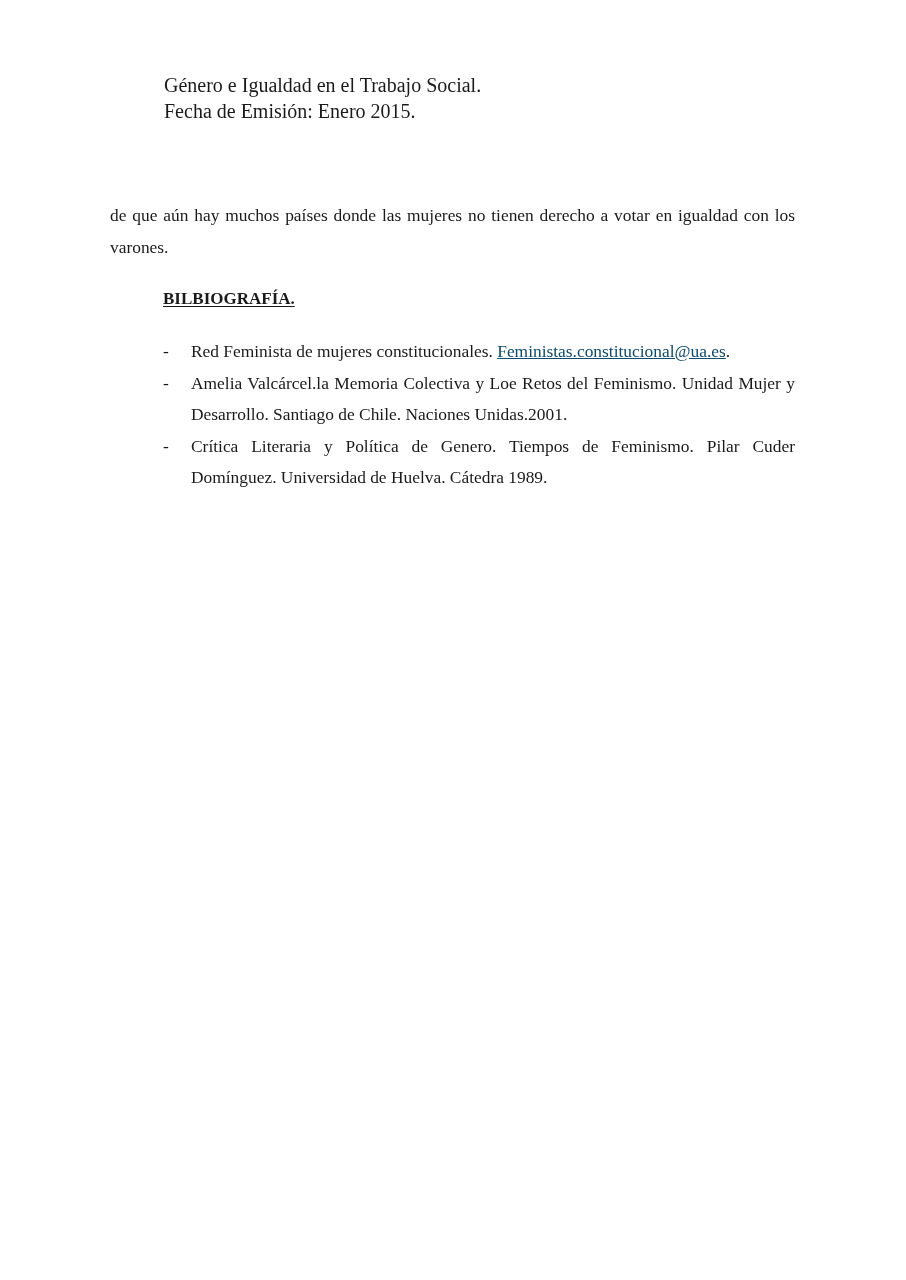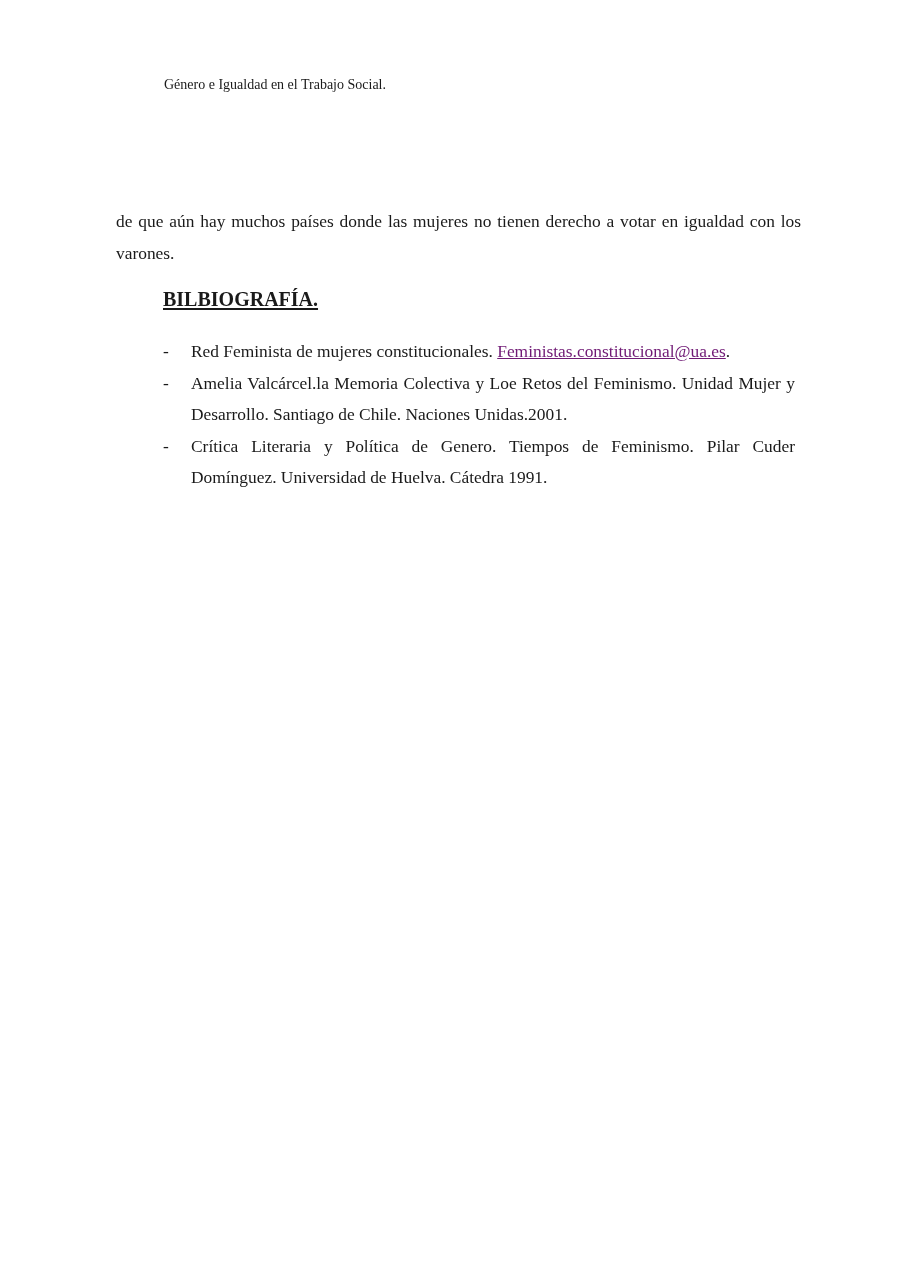--- a/index.html
+++ b/index.html
@@ -12,41 +12,41 @@
       height: 1280px;
       position: relative;
       overflow: hidden;
       font-family: "Liberation Serif", "DejaVu Serif", serif;
       color: #1a1a1a;
     }
     .header-block {
       position: absolute;
       left: 164px;
       top: 72px;
-      font-size: 14px;
+      font-size: 20px;
       line-height: 26.3px;
     }
     .header-line {
       white-space: nowrap;
     }
     .body-para {
       position: absolute;
       left: 110px;
       top: 200px;
       width: 685px;
       font-size: 17.4px;
       line-height: 31.5px;
       text-align: justify;
       text-align-last: left;
     }
     .bib-heading {
       position: absolute;
       left: 163px;
       top: 286px;
-      font-size: 20px;
+      font-size: 17px;
       font-weight: bold;
       text-decoration: underline;
       text-underline-offset: 2px;
       line-height: 26px;
     }
     .bib-list {
       position: absolute;
       left: 163px;
       top: 336px;
       width: 632px;
@@ -65,41 +65,42 @@
       position: absolute;
       left: 0;
       top: 0;
     }
     .bib-item .text {
       display: block;
       text-align: justify;
       text-align-last: left;
     }
     .link {
-      color: #701a75;
+      color: #0c4a6e;
       text-decoration: underline;
     }
   </style>
 </head>
 <body>
 
 <div class="header-block">
   <div class="header-line">Género e Igualdad en el Trabajo Social.</div>
+  <div class="header-line">Fecha de Emisión: Enero 2015.</div>
 </div>
 
-<p class="body-para" style="margin:6px;">de que aún hay muchos países donde las mujeres no tienen derecho a votar en igualdad con los varones.</p>
+<p class="body-para" style="margin:0;">de que aún hay muchos países donde las mujeres no tienen derecho a votar en igualdad con los varones.</p>
 
 <div class="bib-heading">BILBIOGRAFÍA.</div>
 
 <ul class="bib-list">
   <li class="bib-item">
     <span class="dash">-</span>
     <span class="text"><span>Red Feminista de mujeres constitucionales. </span><a class="link">Feministas.constitucional@ua.es</a><span>.</span></span>
   </li>
   <li class="bib-item">
     <span class="dash">-</span>
     <span class="text">Amelia Valcárcel.la Memoria Colectiva y Loe Retos del Feminismo. Unidad Mujer y Desarrollo. Santiago de Chile. Naciones Unidas.2001.</span>
   </li>
   <li class="bib-item">
     <span class="dash">-</span>
-    <span class="text">Crítica Literaria y Política de Genero. Tiempos de Feminismo. Pilar Cuder Domínguez. Universidad de Huelva. Cátedra 1991.</span>
+    <span class="text">Crítica Literaria y Política de Genero. Tiempos de Feminismo. Pilar Cuder Domínguez. Universidad de Huelva. Cátedra 1989.</span>
   </li>
 </ul>
 
 </body></html>

